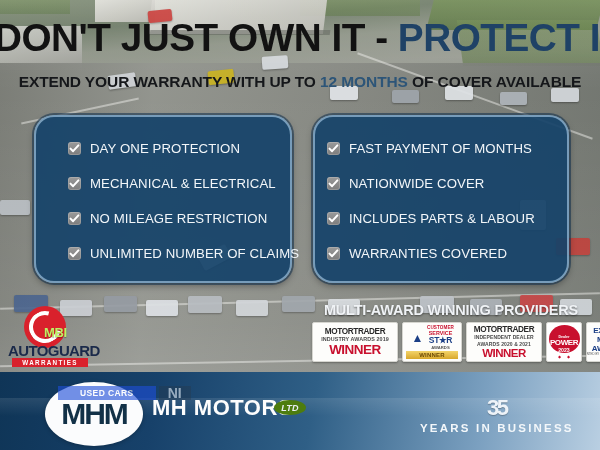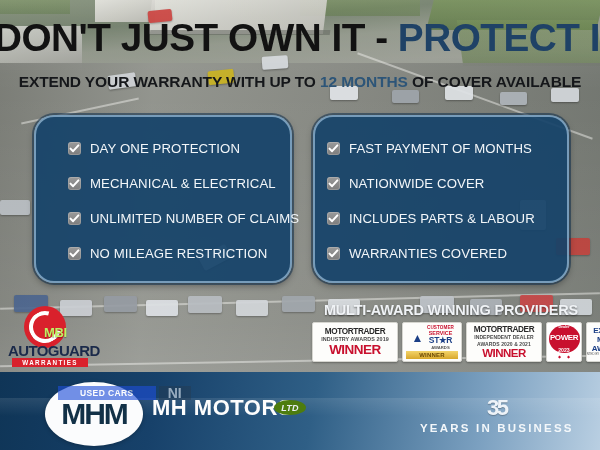--- a/index.html
+++ b/index.html
@@ -190,21 +190,21 @@
     font-size:6px; font-weight:bold; color:#6a4a06;
     text-align:center; line-height:8px;
     letter-spacing:.2px;
   }
 
   .badge-pw { background:#fff; }
   .pw-circle {
     width:31px; height:31px; border-radius:50%;
     background:#c8102e;
     display:flex; flex-direction:column;
-    align-items:center; justify-content:space-between;
+    align-items:center; justify-content:flex-end;
     color:#fff;
   }
   .pw-l1 { font-size:3.6px; line-height:4px; font-weight:bold; }
   .pw-l2 { font-size:8px; line-height:8.5px; font-weight:bold; letter-spacing:-.4px; }
   .pw-l3 { font-size:5.2px; line-height:6px; font-weight:bold; }
   .pw-foot { display:flex; gap:6px; margin-top:1px; }
   .pw-foot i { font-size:4px; color:#c8102e; font-style:normal; }
 
   .em-l { font-size:8px; font-weight:bold; color:#1b3f86; line-height:8.6px; letter-spacing:-.3px;}
   .em-s { font-size:2.9px; color:#555; line-height:3.6px; text-align:center; white-space:nowrap;}
@@ -384,29 +384,29 @@
           </svg>
         </span>
       <span class="feature-label">MECHANICAL &amp; ELECTRICAL</span>
     </div>
     <div class="feature-row">
       <span class="checkbox">
           <svg width="11" height="11" viewBox="0 0 11 11">
             <path d="M1.5 5.6 L4.1 8.2 L9.4 2.4" stroke="#ffffff" stroke-width="2" fill="none" stroke-linecap="round" stroke-linejoin="round"></path>
           </svg>
         </span>
+      <span class="feature-label">NO MILEAGE RESTRICTION</span>
+    </div>
+    <div class="feature-row">
+      <span class="checkbox">
+          <svg width="11" height="11" viewBox="0 0 11 11">
+            <path d="M1.5 5.6 L4.1 8.2 L9.4 2.4" stroke="#ffffff" stroke-width="2" fill="none" stroke-linecap="round" stroke-linejoin="round"></path>
+          </svg>
+        </span>
       <span class="feature-label">UNLIMITED NUMBER OF CLAIMS</span>
-    </div>
-    <div class="feature-row">
-      <span class="checkbox">
-          <svg width="11" height="11" viewBox="0 0 11 11">
-            <path d="M1.5 5.6 L4.1 8.2 L9.4 2.4" stroke="#ffffff" stroke-width="2" fill="none" stroke-linecap="round" stroke-linejoin="round"></path>
-          </svg>
-        </span>
-      <span class="feature-label">NO MILEAGE RESTRICTION</span>
     </div>
   </div>
 
   <div class="panel" id="panel-right">
     <div class="feature-row">
       <span class="checkbox">
           <svg width="11" height="11" viewBox="0 0 11 11">
             <path d="M1.5 5.6 L4.1 8.2 L9.4 2.4" stroke="#ffffff" stroke-width="2" fill="none" stroke-linecap="round" stroke-linejoin="round"></path>
           </svg>
         </span>

